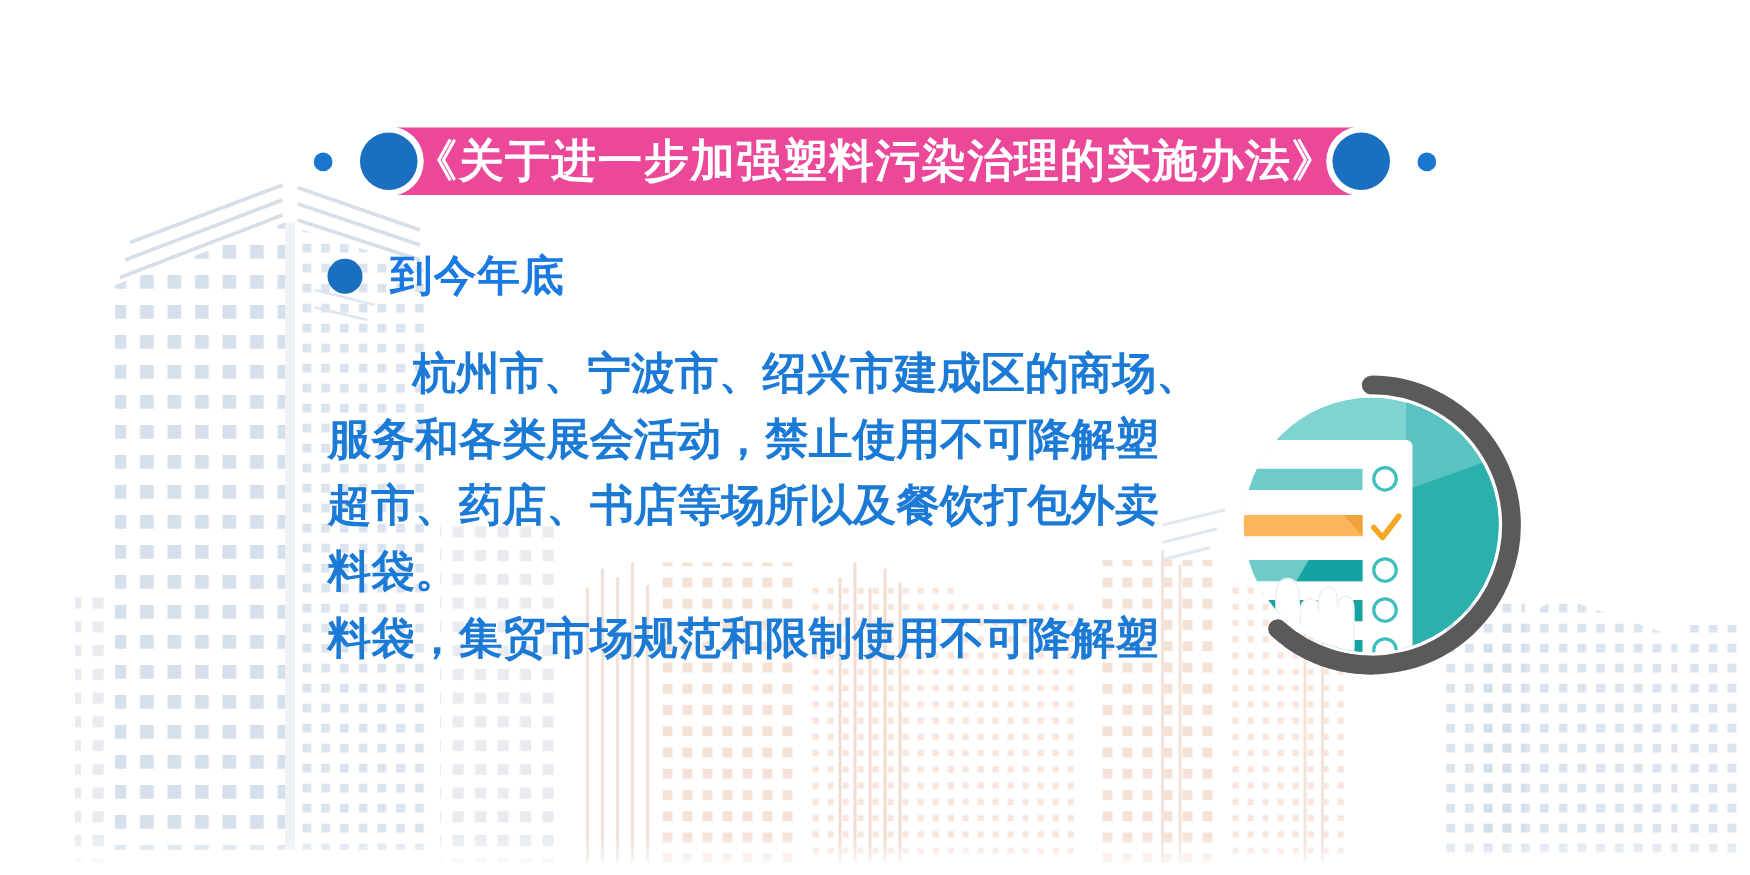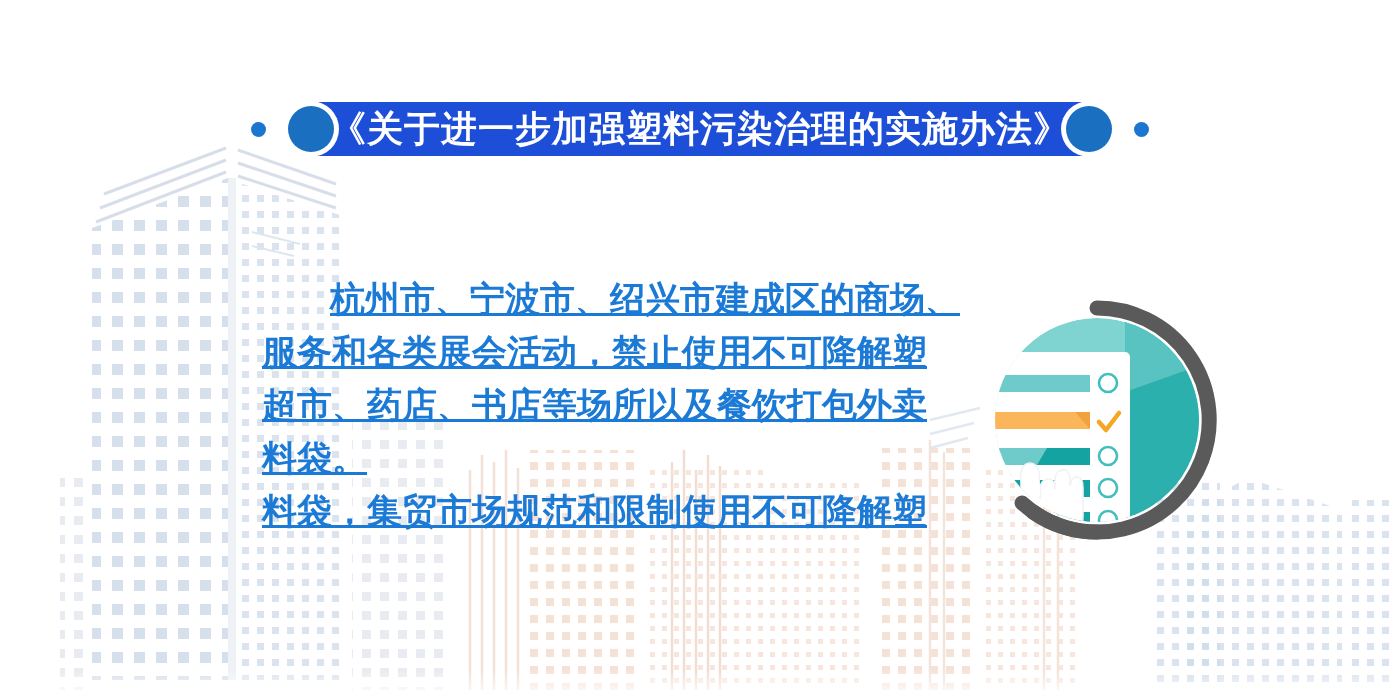--- a/index.html
+++ b/index.html
@@ -52,21 +52,21 @@
     height: 46px;
     border-radius: 50%;
     background: #1b6fc0;
     flex: none;
     position: relative;
     z-index: 3;
     box-shadow: 0 0 0 5px #ffffff;
   }
   .title-bar {
     position: relative;
-    background: #1d4ed8;
+    background: #ec4899;
     height: 54px;
     display: flex;
     align-items: flex-end;
     padding: 0 16px;
     margin: 0 -20px;
     z-index: 1;
   }
   .title-text {
     color: #ffffff;
     font-size: 36px;
@@ -107,21 +107,20 @@
     top: 272px;
     width: 710px;
   }
   .body-line {
     color: #1b7ad6;
     font-size: 35px;
     font-weight: bold;
     line-height: 53px;
     letter-spacing: 0px;
     white-space: nowrap;
-    text-decoration: underline;
   }
   .body-line.indent { text-indent: 68px; }
 
   
   .illus {
     position: absolute;
     left: 975px;
     top: 300px;
     width: 245px;
     height: 245px;
@@ -235,20 +234,24 @@
     <span class="gap-a"></span>
     <span class="circle-lg"></span>
     <div class="title-bar">
       <span class="title-text">《关于进一步加强塑料污染治理的实施办法》</span>
     </div>
     <span class="circle-lg"></span>
     <span class="gap-b"></span>
     <span class="dot-sm"></span>
   </div>
 
+  <div class="subtitle-row">
+    <span class="subtitle-dot"></span>
+    <span class="subtitle-text">到今年底</span>
+  </div>
 
   <div class="body-para">
     <div class="body-line indent">杭州市、宁波市、绍兴市建成区的商场、</div>
     <div class="body-line">服务和各类展会活动，禁止使用不可降解塑</div>
     <div class="body-line">超市、药店、书店等场所以及餐饮打包外卖</div>
     <div class="body-line">料袋。</div>
     <div class="body-line">料袋，集贸市场规范和限制使用不可降解塑</div>
   </div>
 
   <svg class="illus" viewBox="0 0 245 245" xmlns="http://www.w3.org/2000/svg">

